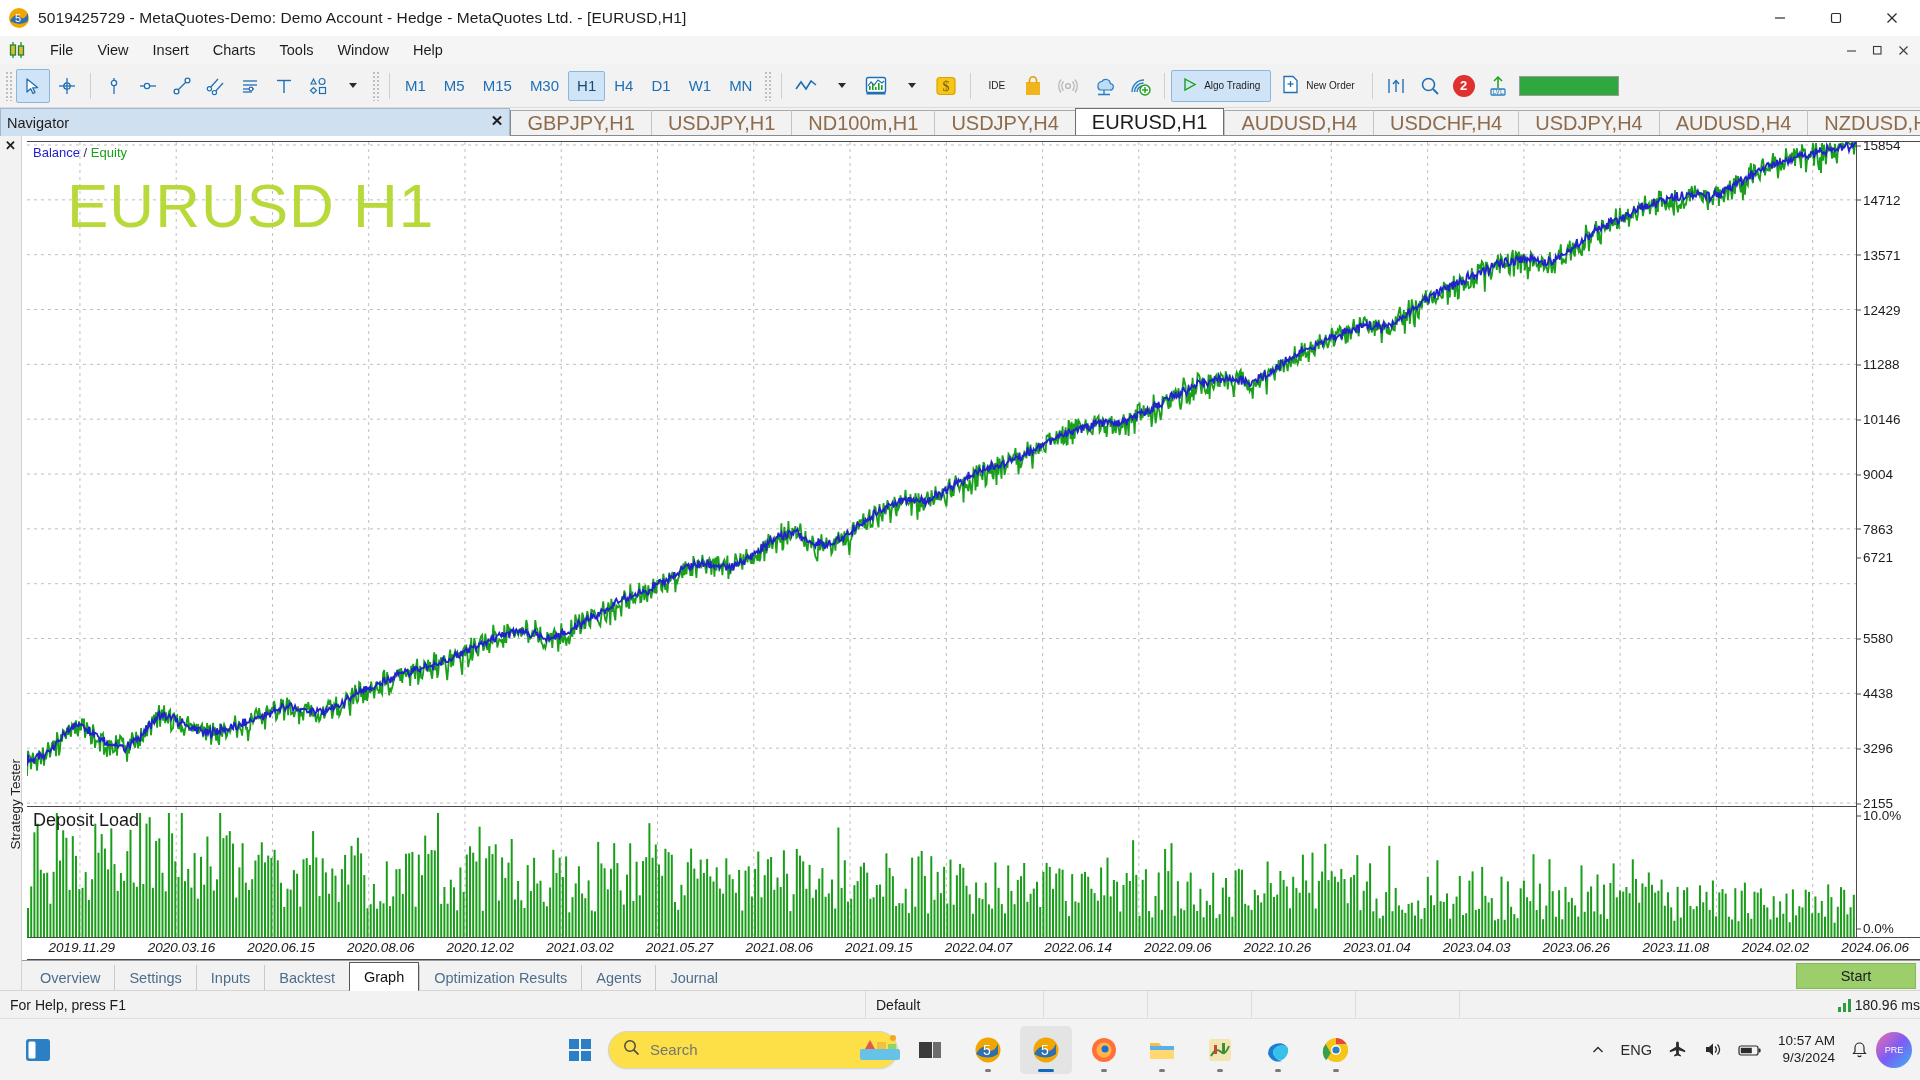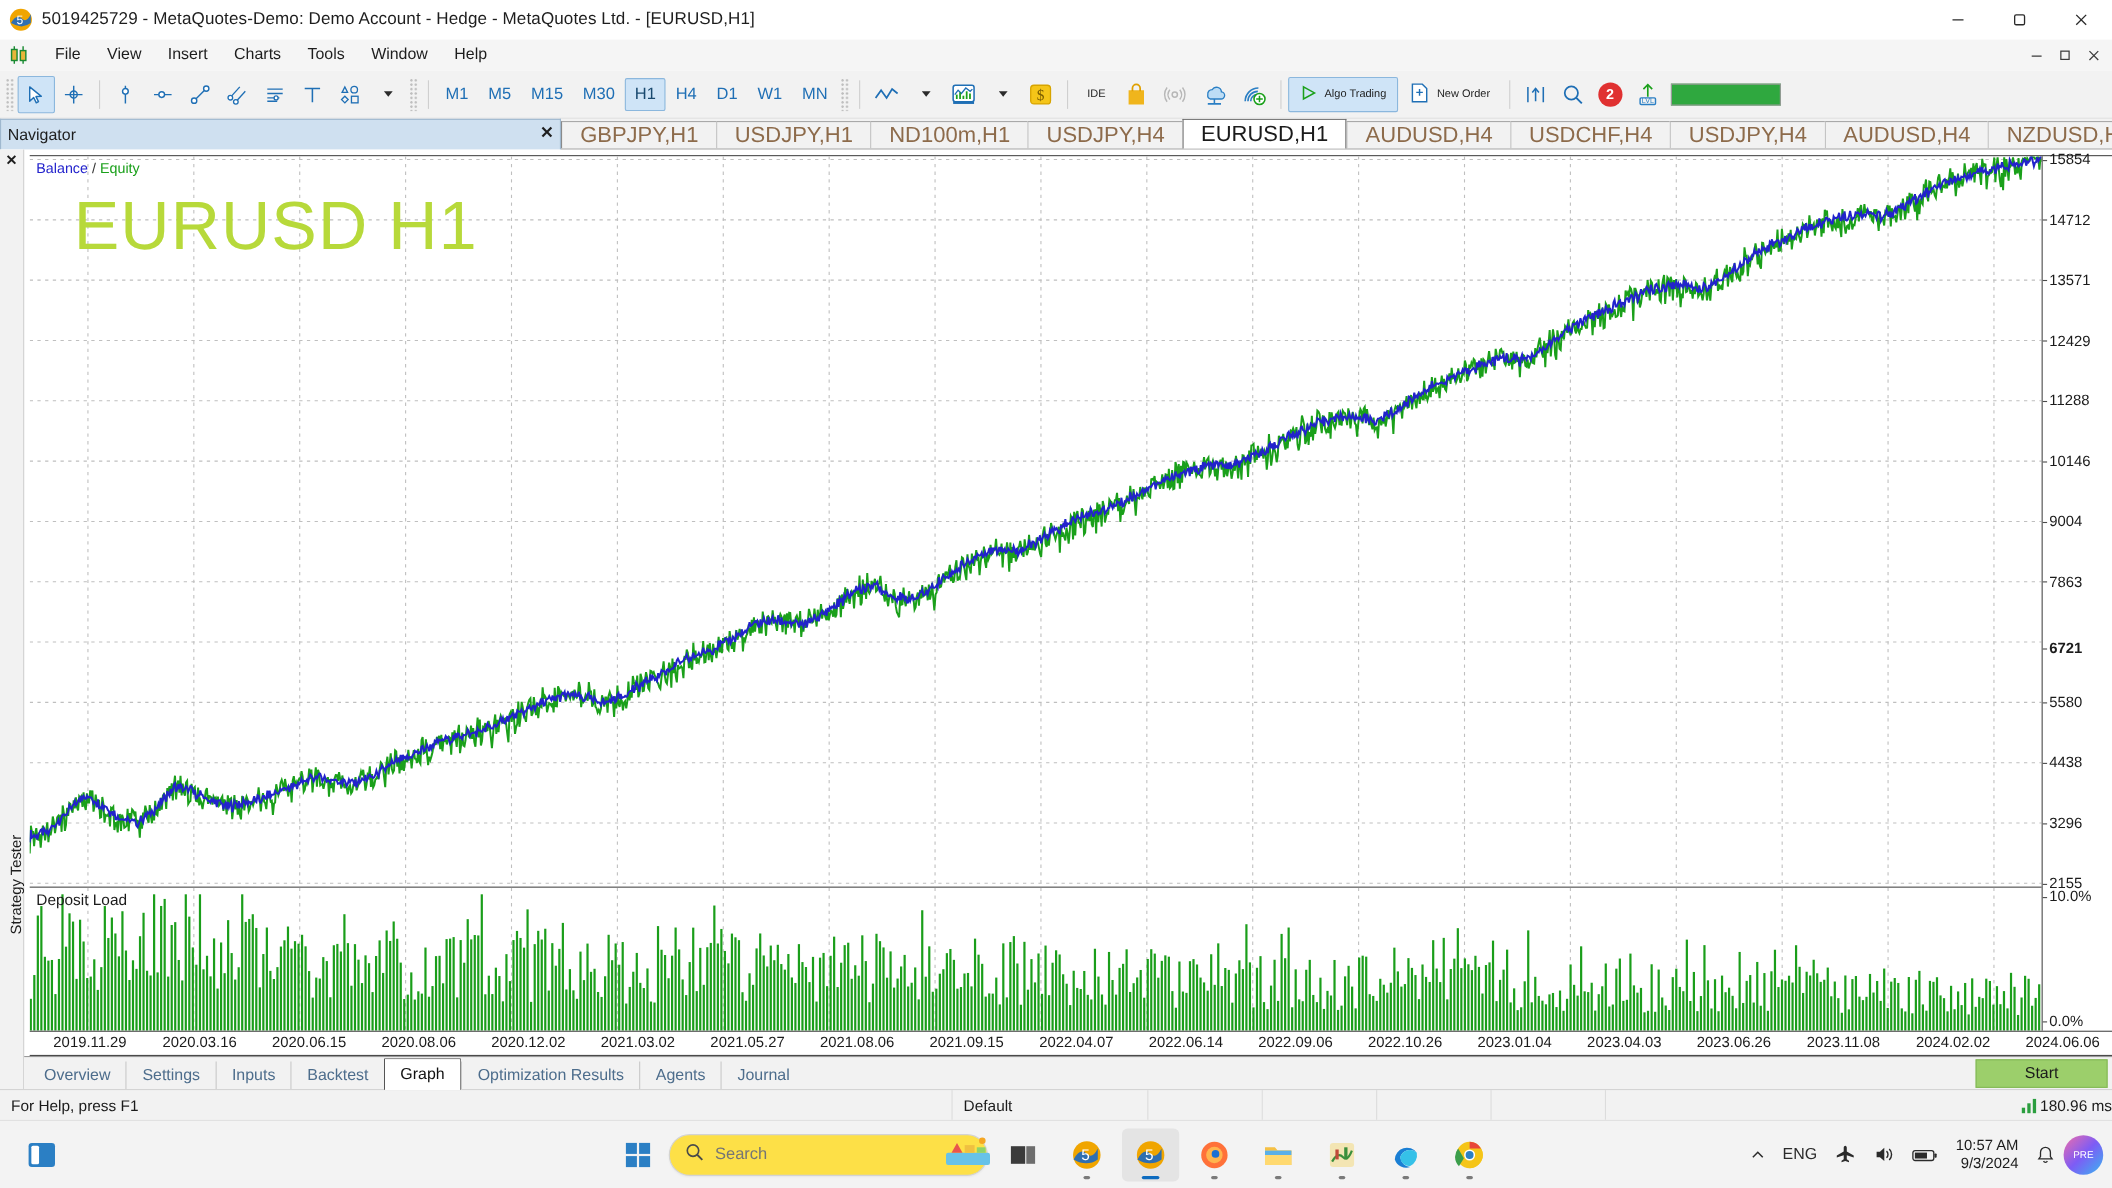--- a/index.html
+++ b/index.html
@@ -163,26 +163,27 @@
   .legend { position: absolute; top: 3px; left: 6px; font-size: 13px; z-index: 5; }
   .legend .bal { color: #2222cc; }
   .legend .sep { color: #333; }
   .legend .eq { color: #1aa01a; }
   .watermark {
     position: absolute; left: 40px; top: 28px; font-size: 62px; color: #b7d93a;
     font-weight: 400; letter-spacing: 1px; z-index: 4; pointer-events: none;
     font-family: "Liberation Sans", sans-serif;
   }
   .deposit-panel { position: relative; height: 130px; flex: 0 0 auto; }
-  .deposit-label { position: absolute; top: 3px; left: 6px; font-size: 14px; color: #1b1b1b; z-index: 5; }
+  .deposit-label { position: absolute; top: 3px; left: 6px; font-size: 18px; color: #1b1b1b; z-index: 5; }
   svg.plot { position: absolute; inset: 0; width: 100%; height: 100%; display:block; }
 
   .xaxis {
     height: 22px; flex: 0 0 auto; position: relative;
     border-top: 1px solid #4a4a4a;
+    font-style: italic;
   }
   .xtick { position: absolute; font-size: 13.5px; color: #1b1b1b; transform: translateX(-50%); top: 2px; white-space:nowrap;}
 
   
   .tester-tabs {
     height: 30px; min-height: 30px; display: flex; align-items: flex-end;
     background: #f2f2f2; border-top: 1px solid #9a9a9a; padding-left: 4px;
     position: relative;
   }
   .ttab {
@@ -1192,21 +1193,21 @@
 
           <div class="yaxis-col" id="yaxis">
               <div class="ytick" style="top: 3px;">15854</div>
               <div class="ytick" style="top: 57.8533px;">14712</div>
               <div class="ytick" style="top: 112.659px;">13571</div>
               <div class="ytick" style="top: 167.512px;">12429</div>
               <div class="ytick" style="top: 222.317px;">11288</div>
               <div class="ytick" style="top: 277.171px;">10146</div>
               <div class="ytick" style="top: 332.024px;">9004</div>
               <div class="ytick" style="top: 386.829px;">7863</div>
-              <div class="ytick" style="top: 447px; font-weight: bold;">6721</div>
+              <div class="ytick" style="top: 415px;">6721</div>
               <div class="ytick" style="top: 496.488px;">5580</div>
               <div class="ytick" style="top: 551.341px;">4438</div>
               <div class="ytick" style="top: 606.195px;">3296</div>
               <div class="ytick" style="top: 661px;">2155</div>
               <div class="ytick" style="top: 673px;">10.0%</div>
               <div class="ytick" style="top: 786px;">0.0%</div>
             </div>
         </div>
 
         <div class="xaxis" id="xaxis">

